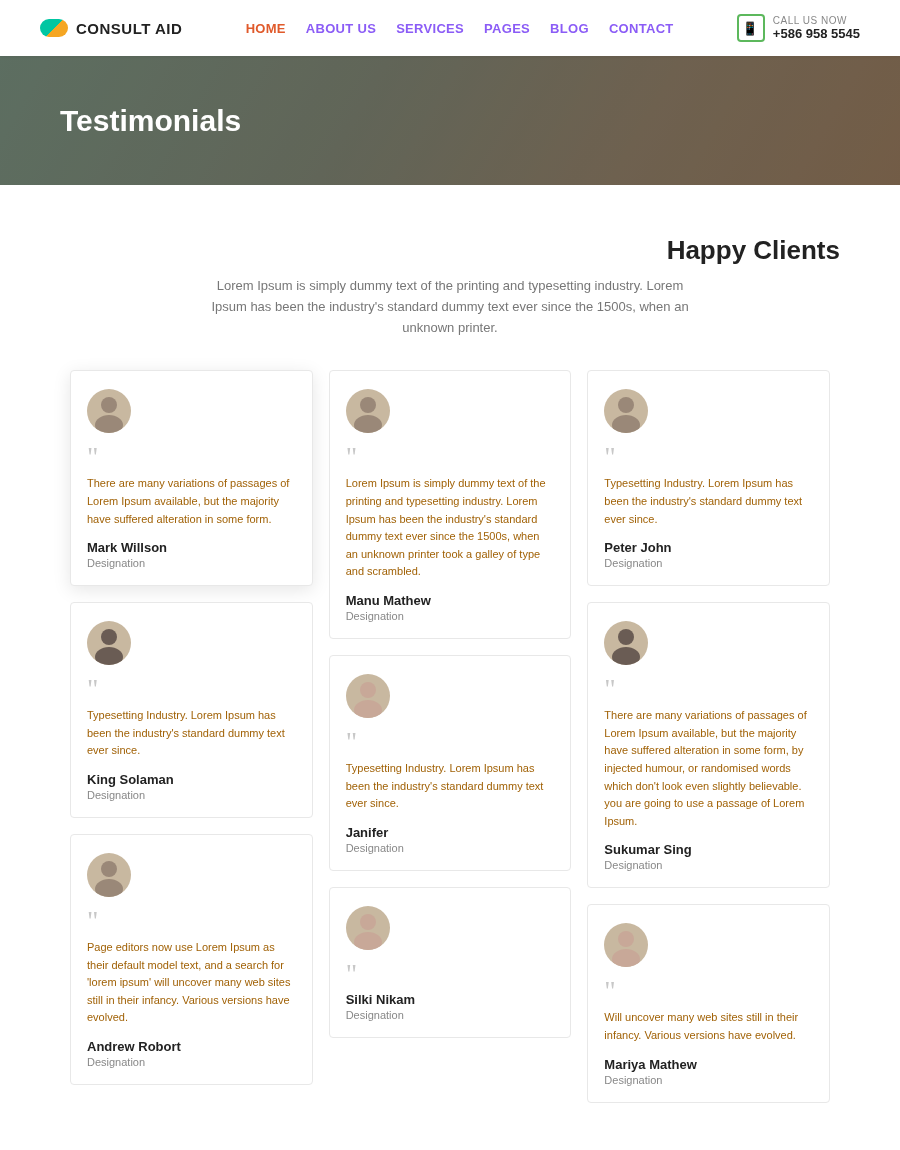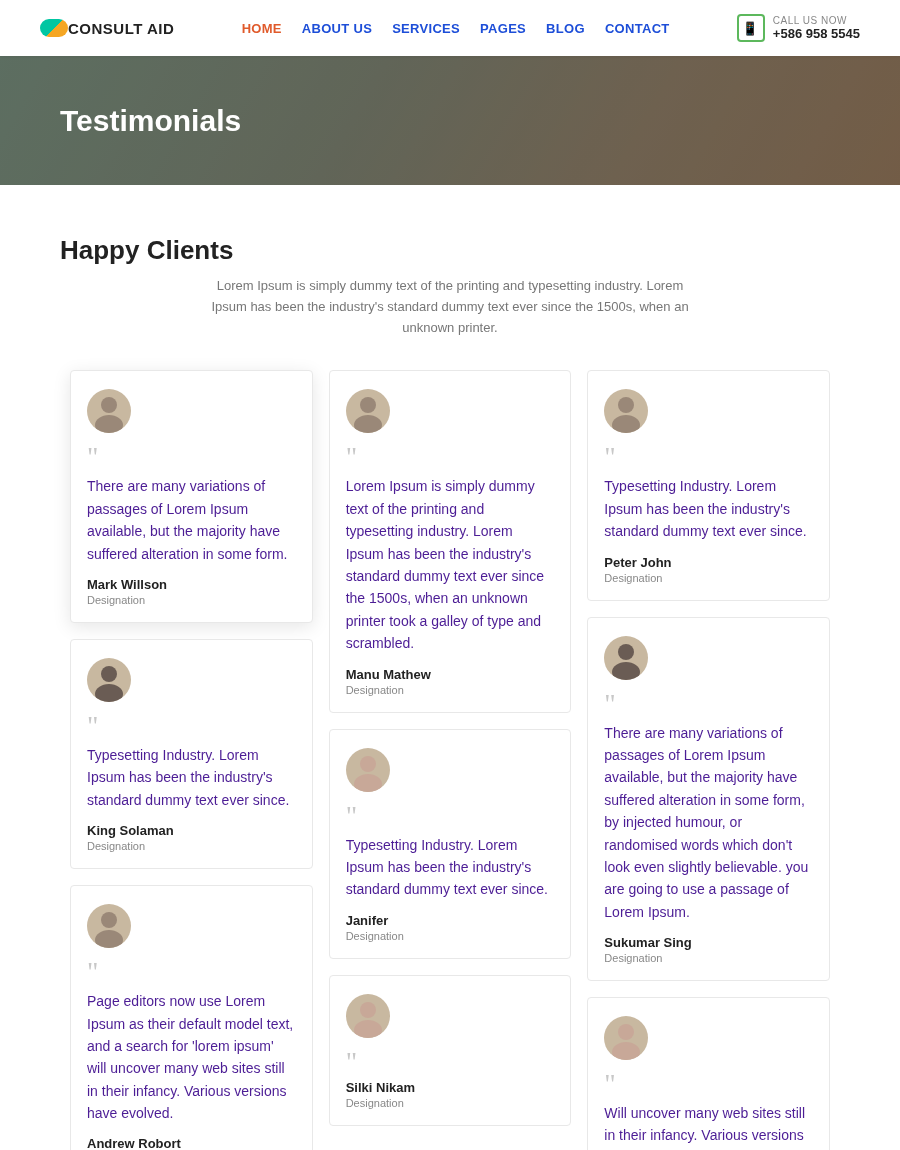--- a/index.html
+++ b/index.html
@@ -4,28 +4,28 @@
   <style>
     * { box-sizing: border-box; margin: 0; padding: 0; }
     body { font-family: 'Segoe UI', Arial, sans-serif; background: #fff; color: #333; font-size: 14px; }
 
     
     .navbar {
       display: flex; align-items: center; justify-content: space-between;
       padding: 0 40px; height: 56px; background: #fff;
       box-shadow: 0 1px 4px rgba(0,0,0,0.08); position: relative; z-index: 10;
     }
-    .navbar-logo { display: flex; align-items: center; }
+    .navbar-logo { display: flex; align-items: center; gap: 8px; }
     .logo-icon {
       width: 28px; height: 18px; border-radius: 10px;
       background: linear-gradient(135deg, #00c6a2 50%, #f5a623 50%);
     }
     .logo-text { font-weight: 700; font-size: 15px; color: #222; letter-spacing: 0.5px; }
     .navbar-nav { display: flex; gap: 20px; }
-    .nav-link { font-size: 13px; font-weight: 600; color: #1d4ed8; text-decoration: none; letter-spacing: 0.3px; }
+    .nav-link { font-size: 13px; font-weight: 600; color: #8b5cf6; text-decoration: none; letter-spacing: 0.3px; }
     .nav-link.active { color: #e05a2b; }
     .navbar-phone { display: flex; align-items: center; gap: 8px; }
     .phone-icon-wrap {
       width: 28px; height: 28px; border: 2px solid #5cb85c; border-radius: 4px;
       display: flex; align-items: center; justify-content: center; color: #5cb85c; font-size: 13px;
     }
     .phone-info { display: flex; flex-direction: column; }
     .call-us { font-size: 10px; color: #888; letter-spacing: 0.5px; }
     .phone-num { font-size: 13px; font-weight: 700; color: #222; }
 
@@ -33,21 +33,21 @@
     .hero {
       height: 129px;
       background: linear-gradient(rgba(0,0,0,0.45), rgba(0,0,0,0.45)),
                   linear-gradient(120deg, #a8c8b0 0%, #b0b8a0 40%, #c8b090 70%, #d0a880 100%);
       display: flex; align-items: center; padding: 0 60px;
     }
     .hero-title { font-size: 30px; font-weight: 700; color: #fff; }
 
     
     .section { padding: 50px 60px 40px; }
-    .section-title { text-align: left; font-size: 26px; font-weight: 700; color: #222; margin-bottom: 10px; }
+    .section-title { text-align: right; font-size: 26px; font-weight: 700; color: #222; margin-bottom: 10px; }
     .section-subtitle { text-align: center; font-size: 13px; color: #777; max-width: 480px; margin: 0 auto 32px; line-height: 1.6; }
 
     
     .testimonial-grid {
       display: grid;
       grid-template-columns: 1fr 1fr 1fr;
       gap: 16px;
       max-width: 760px;
       margin: 0 auto;
     }
@@ -63,21 +63,21 @@
 
     .t-avatar {
       width: 44px; height: 44px; border-radius: 50%;
       background: #c8b8a0;
       margin-bottom: 10px;
       overflow: hidden;
       display: flex; align-items: center; justify-content: center;
     }
 
     .quote-mark { font-size: 28px; color: #c8c8c8; font-family: Georgia, serif; line-height: 1; margin-bottom: 4px; }
-    .t-text { font-size: 14px; color: #4c1d95; line-height: 1.6; margin-bottom: 12px; }
+    .t-text { font-size: 11px; color: #a16207; line-height: 1.6; margin-bottom: 12px; }
     .t-name { font-size: 13px; font-weight: 700; color: #222; margin-bottom: 2px; }
     .t-designation { font-size: 11px; color: #888; }
   </style>
 </head>
 <body>
 
 <nav class="navbar">
   <div class="navbar-logo">
     <div class="logo-icon"></div>
     <span class="logo-text">CONSULT AID</span>

